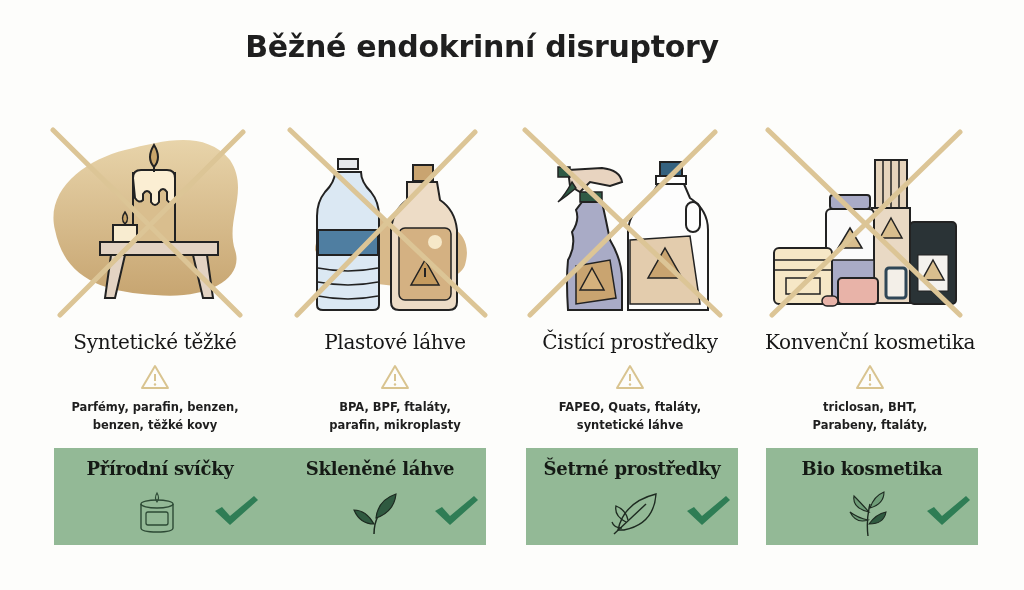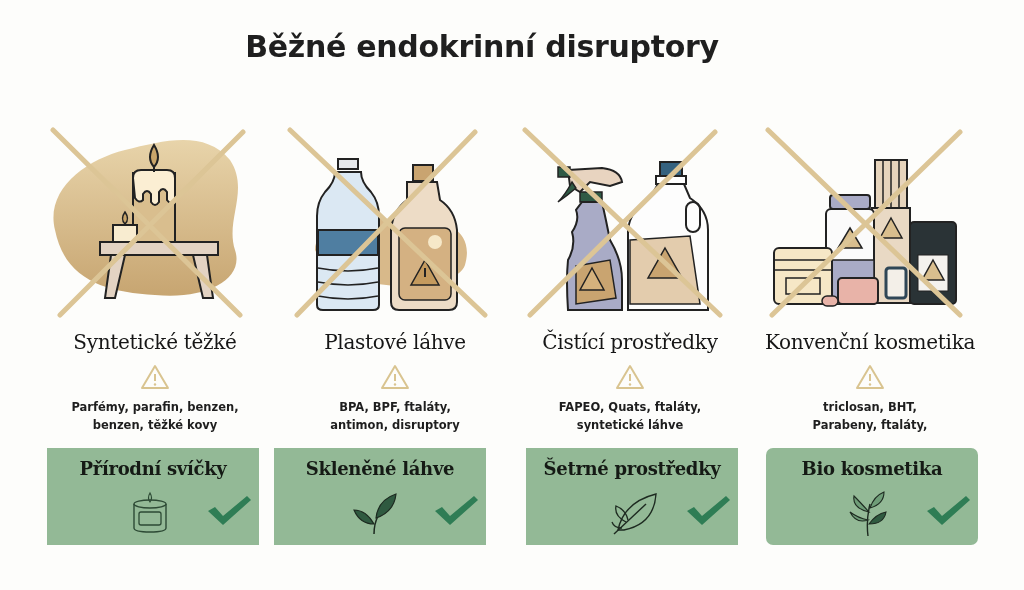--- a/index.html
+++ b/index.html
@@ -77,21 +77,21 @@
     </svg>
   </div>
   <div class="cname">Plastové láhve</div>
   <svg class="warn" viewBox="0 0 30 28">
       <path d="M15 3 L28 25 L2 25 Z" fill="none" stroke="#d9c490" stroke-width="2" stroke-linejoin="round"></path>
       <line x1="15" y1="11" x2="15" y2="18" stroke="#d9c490" stroke-width="2"></line>
       <circle cx="15" cy="21.5" r="1.2" fill="#d9c490"></circle>
     </svg>
   <div class="chem">
     <div>BPA, BPF, ftaláty,</div>
-    <div>antimon, disruptory</div>
+    <div>parafin, mikroplasty</div>
   </div>
 </div>
 
 <div class="col" style="left:510px;">
   <div class="illus">
     <svg viewBox="0 0 240 200">
       <path d="M58 50 L92 48 Q110 50 112 62 L100 66 L80 62 L70 72 L60 66 Z" fill="#e8d4c0" stroke="#222" stroke-width="2"></path>
       <rect x="48" y="47" width="12" height="10" fill="#2f5a45" stroke="#222" stroke-width="1.5"></rect>
       <path d="M62 62 Q55 75 48 82 Q58 75 66 68 Z" fill="#2f5a45" stroke="#222" stroke-width="1.5"></path>
       <rect x="70" y="72" width="22" height="10" fill="#2f5a45" stroke="#222" stroke-width="1.5"></rect>
@@ -149,21 +149,21 @@
       <path d="M15 3 L28 25 L2 25 Z" fill="none" stroke="#d9c490" stroke-width="2" stroke-linejoin="round"></path>
       <line x1="15" y1="11" x2="15" y2="18" stroke="#d9c490" stroke-width="2"></line>
       <circle cx="15" cy="21.5" r="1.2" fill="#d9c490"></circle>
     </svg>
   <div class="chem">
     <div>triclosan, BHT,</div>
     <div>Parabeny, ftaláty,</div>
   </div>
 </div>
 
-<div class="alt" style="left:47px;">
+<div class="alt" style="left:54px;padding-left:16px;">
   <div class="alt-label">Přírodní svíčky</div>
   <svg class="alt-icon" style="left:78px;" viewBox="0 0 50 46">
     <ellipse cx="25" cy="14" rx="16" ry="4" fill="none" stroke="#2d4a35" stroke-width="1.4"></ellipse>
     <path d="M9 14 L9 38 Q9 42 25 42 Q41 42 41 38 L41 14" fill="none" stroke="#2d4a35" stroke-width="1.4"></path>
     <rect x="14" y="22" width="22" height="13" rx="2" fill="none" stroke="#2d4a35" stroke-width="1.3"></rect>
     <path d="M25 3 Q28 8 25 12 Q22 8 25 3 Z" fill="none" stroke="#2d4a35" stroke-width="1.2"></path>
   </svg>
   <svg class="check" viewBox="0 0 48 32">
       <path d="M3 17 L10 13 L18 22 L42 2 L46 6 L18 31 Z" fill="#2f7d55"></path>
     </svg>
@@ -187,21 +187,21 @@
     <path d="M8 40 Q14 12 46 4 Q44 34 14 40 Z" fill="none" stroke="#1d2a20" stroke-width="1.4"></path>
     <path d="M4 44 L36 14" stroke="#1d2a20" stroke-width="1.4"></path>
     <path d="M16 32 Q4 26 6 16 Q16 20 18 30" fill="none" stroke="#1d2a20" stroke-width="1.3"></path>
     <path d="M12 38 Q4 38 2 32" fill="none" stroke="#1d2a20" stroke-width="1.3"></path>
   </svg>
   <svg class="check" viewBox="0 0 48 32">
       <path d="M3 17 L10 13 L18 22 L42 2 L46 6 L18 31 Z" fill="#2f7d55"></path>
     </svg>
 </div>
 
-<div class="alt" style="left:766px;border-radius:7px;">
+<div class="alt" style="left:766px;">
   <div class="alt-label">Bio kosmetika</div>
   <svg class="alt-icon" style="left:80px;" viewBox="0 0 50 46">
     <path d="M22 46 Q20 30 24 14" fill="none" stroke="#1d2a20" stroke-width="1.4"></path>
     <path d="M23 22 Q14 12 8 6 Q6 18 23 22 Z" fill="#6f9d78" stroke="#1d2a20" stroke-width="1.1"></path>
     <path d="M24 18 Q28 6 38 2 Q38 14 24 18 Z" fill="#6f9d78" stroke="#1d2a20" stroke-width="1.1"></path>
     <path d="M22 30 Q12 28 4 22 Q10 34 22 30 Z" fill="#6f9d78" stroke="#1d2a20" stroke-width="1.1"></path>
     <path d="M23 34 Q30 24 40 22 Q38 34 23 34 Z" fill="#2f5a40" stroke="#1d2a20" stroke-width="1.1"></path>
   </svg>
   <svg class="check" viewBox="0 0 48 32">
       <path d="M3 17 L10 13 L18 22 L42 2 L46 6 L18 31 Z" fill="#2f7d55"></path>

